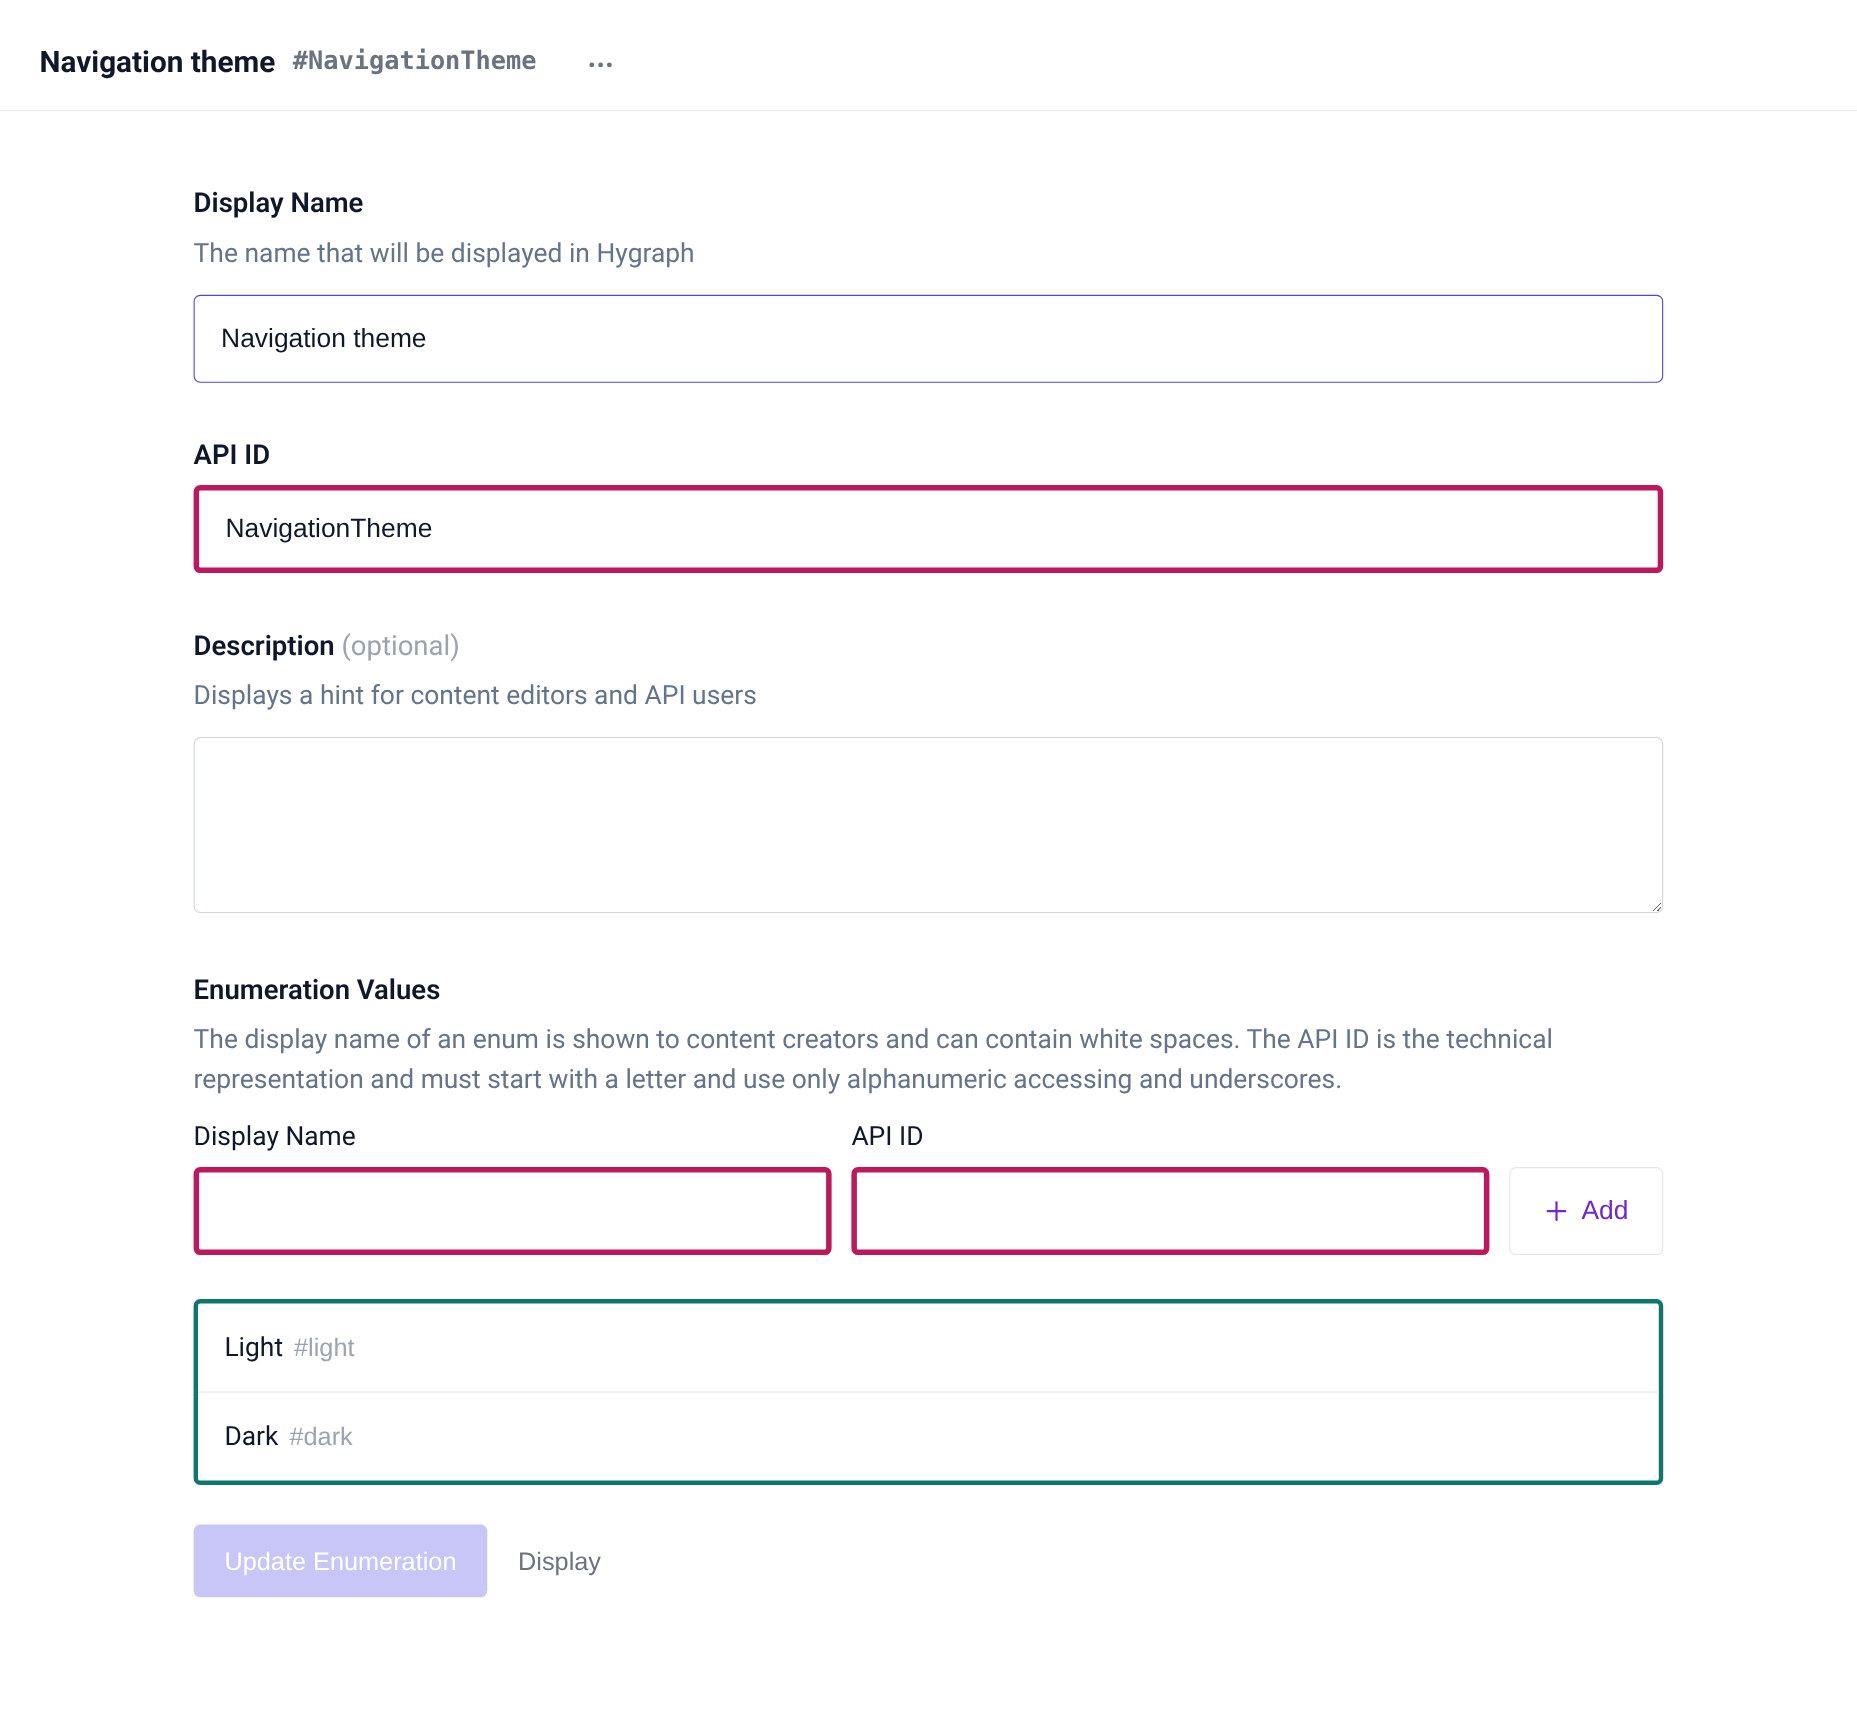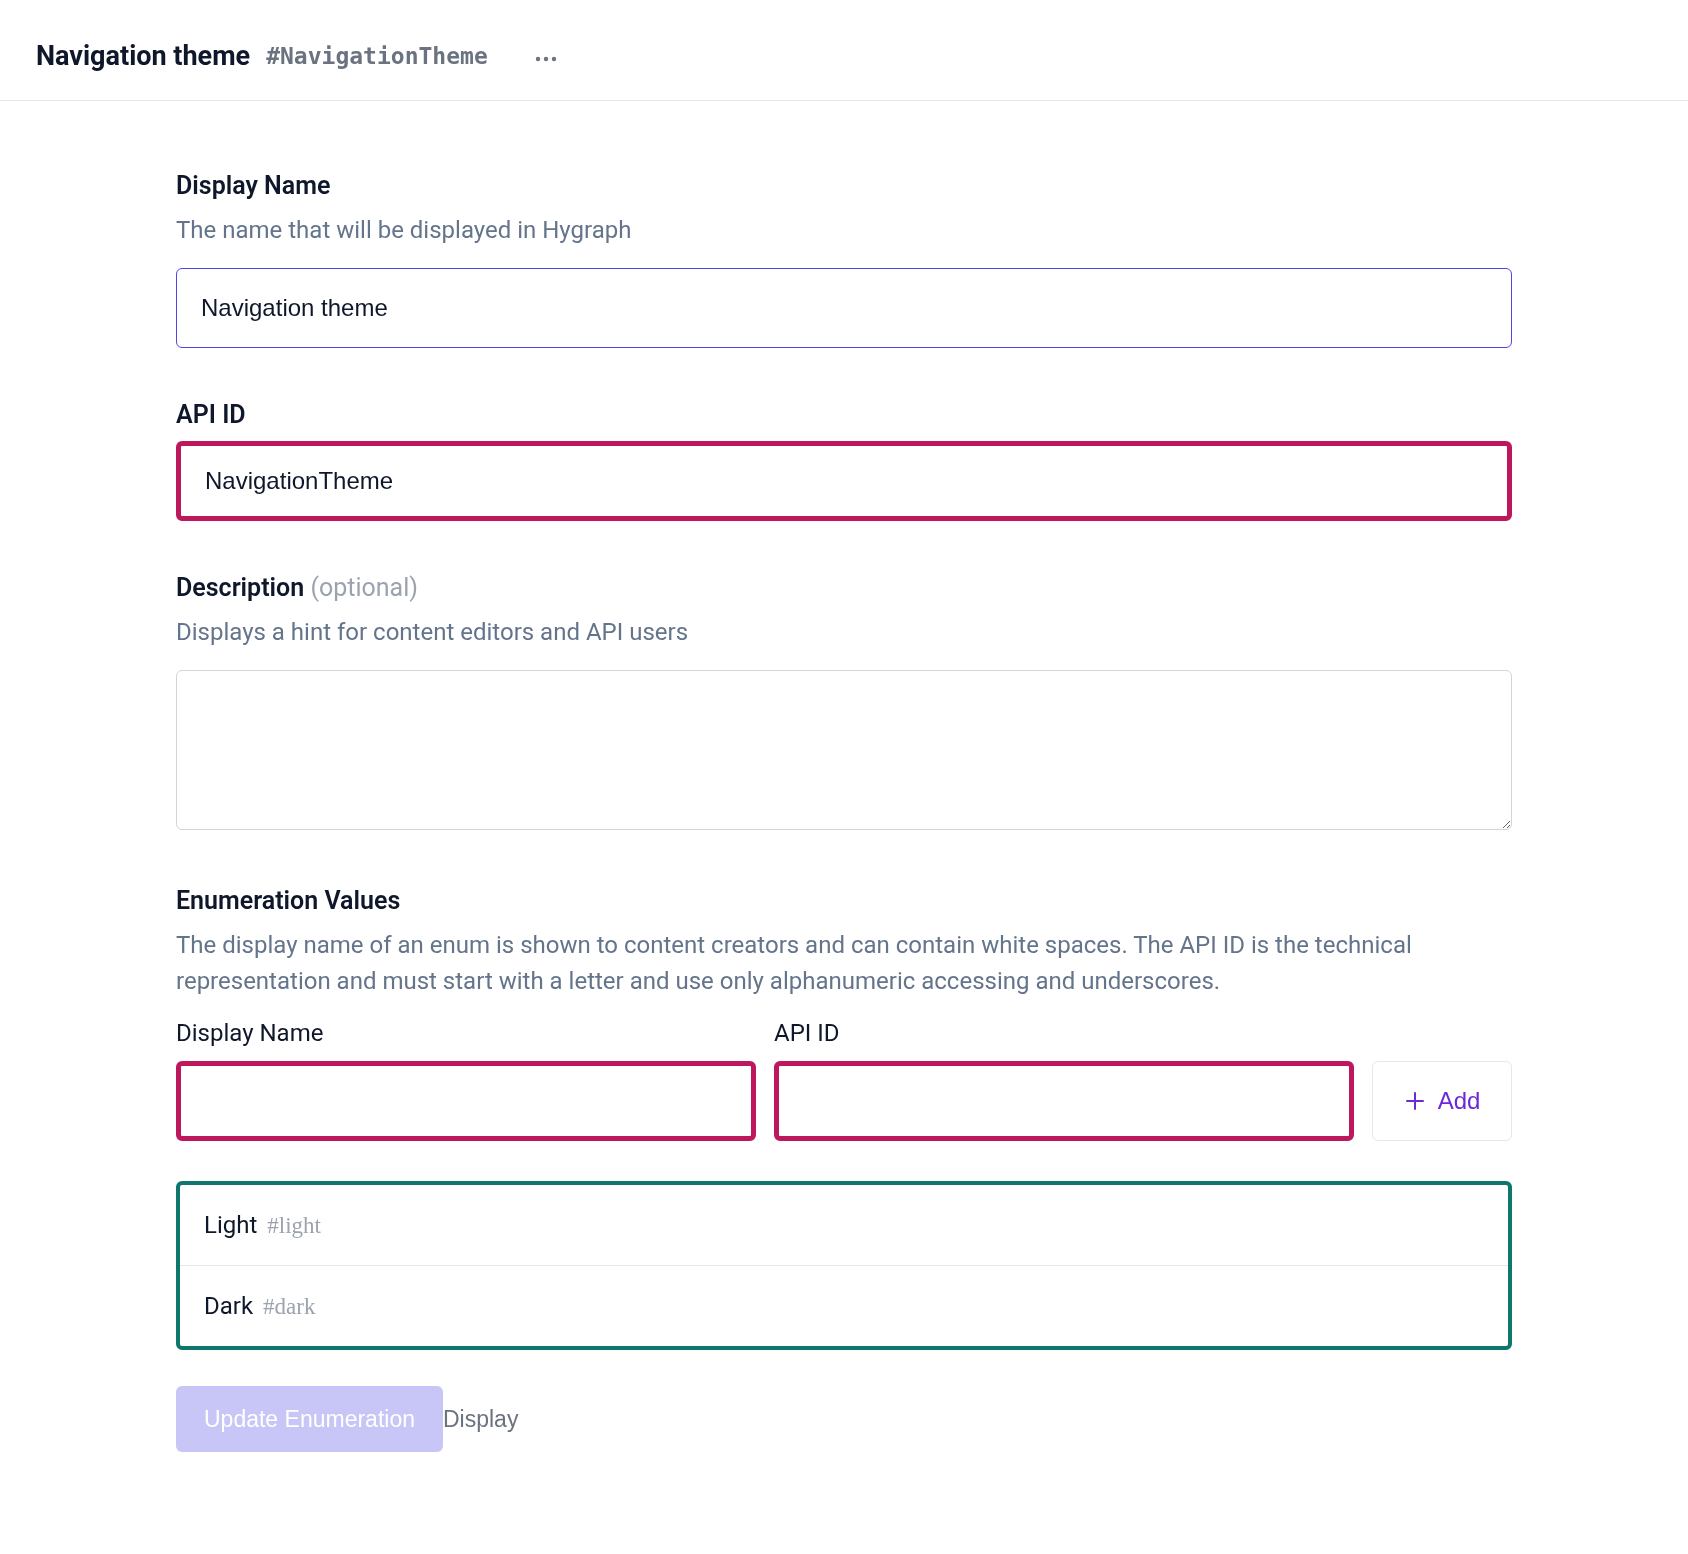--- a/index.html
+++ b/index.html
@@ -139,26 +139,27 @@
       font-size: 24px;
       display: flex;
       align-items: baseline;
       gap: 10px;
     }
     .enum-row:last-child { border-bottom: none; }
     .enum-row-name {
       color: #0f172a;
     }
     .enum-row-id {
-      font-family: Liberation Serif, serif;
+      font-family: Liberation Sans, sans-serif;
       color: #9ca3af;
       font-size: 23px;
     }
     .actions {
       display: flex;
+      gap: 28px;
       align-items: center;
       margin-top: 36px;
     }
     .btn-primary {
       height: 66px;
       padding: 0 28px;
       border: none;
       border-radius: 6px;
       background: #c7c6f7;
       color: #fff;

